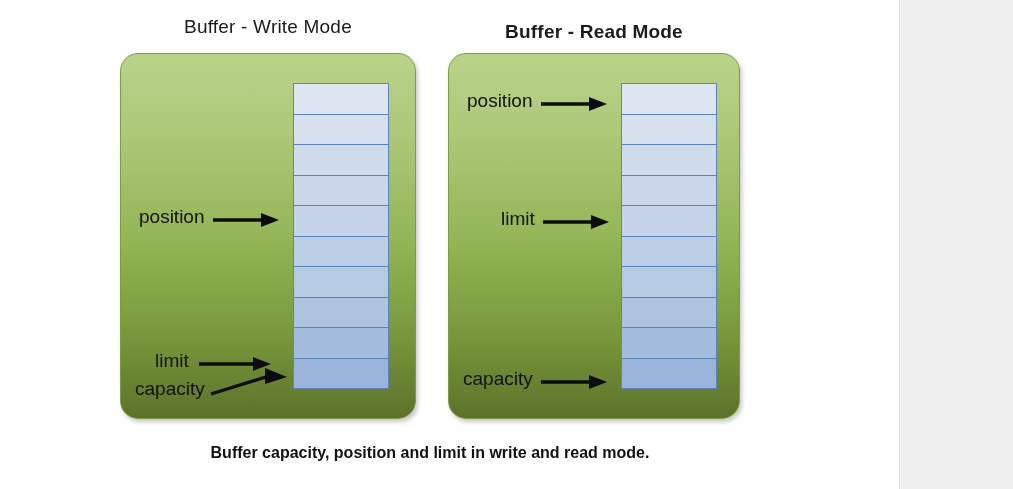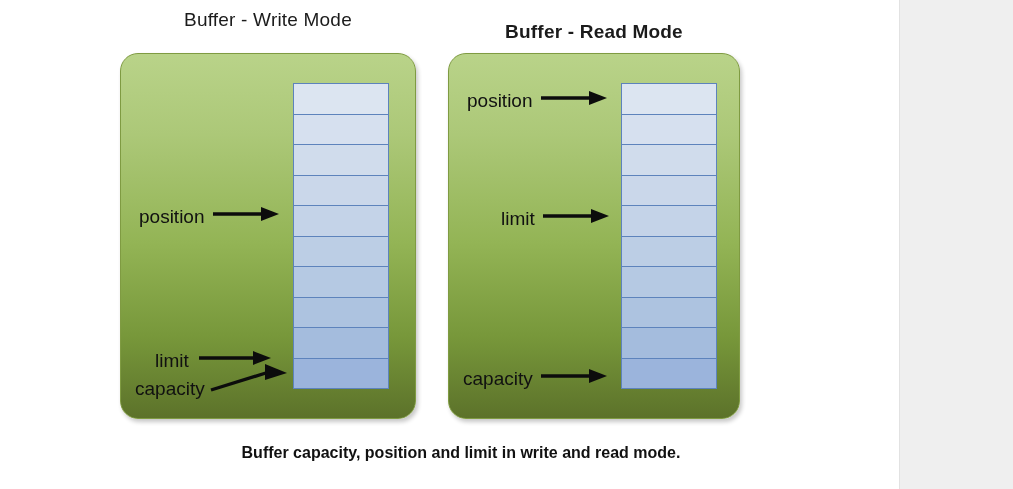--- a/index.html
+++ b/index.html
@@ -42,21 +42,21 @@
     height: 489px;
   }
 
   .panel-title {
     position: absolute;
     font-size: 19px;
     color: #1b1b1b;
     letter-spacing: 0.2px;
     white-space: nowrap;
   }
-  .panel-title.left  { left: 120px; top: 9px; width: 296px; text-align: center; }
+  .panel-title.left  { left: 120px; top: 16px; width: 296px; text-align: center; }
   .panel-title.right { left: 448px; top: 21px; width: 292px; text-align: center; font-weight: bold; }
 
   
   .panel {
     position: absolute;
     top: 53px;
     height: 366px;
     border-radius: 18px;
     border: 1px solid #7f9b42;
     box-sizing: border-box;
@@ -83,42 +83,41 @@
     border: 1px solid #5d83bc;
     border-bottom: none;
     box-sizing: border-box;
   }
   .cell:last-child { border-bottom: 1px solid #5d83bc; }
 
   
   .ann {
     position: absolute;
     display: flex;
-    align-items: flex-start;
+    align-items: flex-end;
     height: 26px;
     white-space: nowrap;
   }
   .ann-label {
     font-size: 19px;
     color: #111111;
     line-height: 26px;
   }
   .arrow { display: block; }
 
   
   .caption {
     position: absolute;
     left: 0;
     top: 444px;
     width: 860px;
     text-align: center;
     font-size: 16px;
     font-weight: bold;
     color: #111111;
-    padding-left: 31px;
   }
 </style>
 </head>
 <body>
 
 <div id="page">
 
   <div class="diagram">
 
     <div class="panel-title left">Buffer - Write Mode</div>

